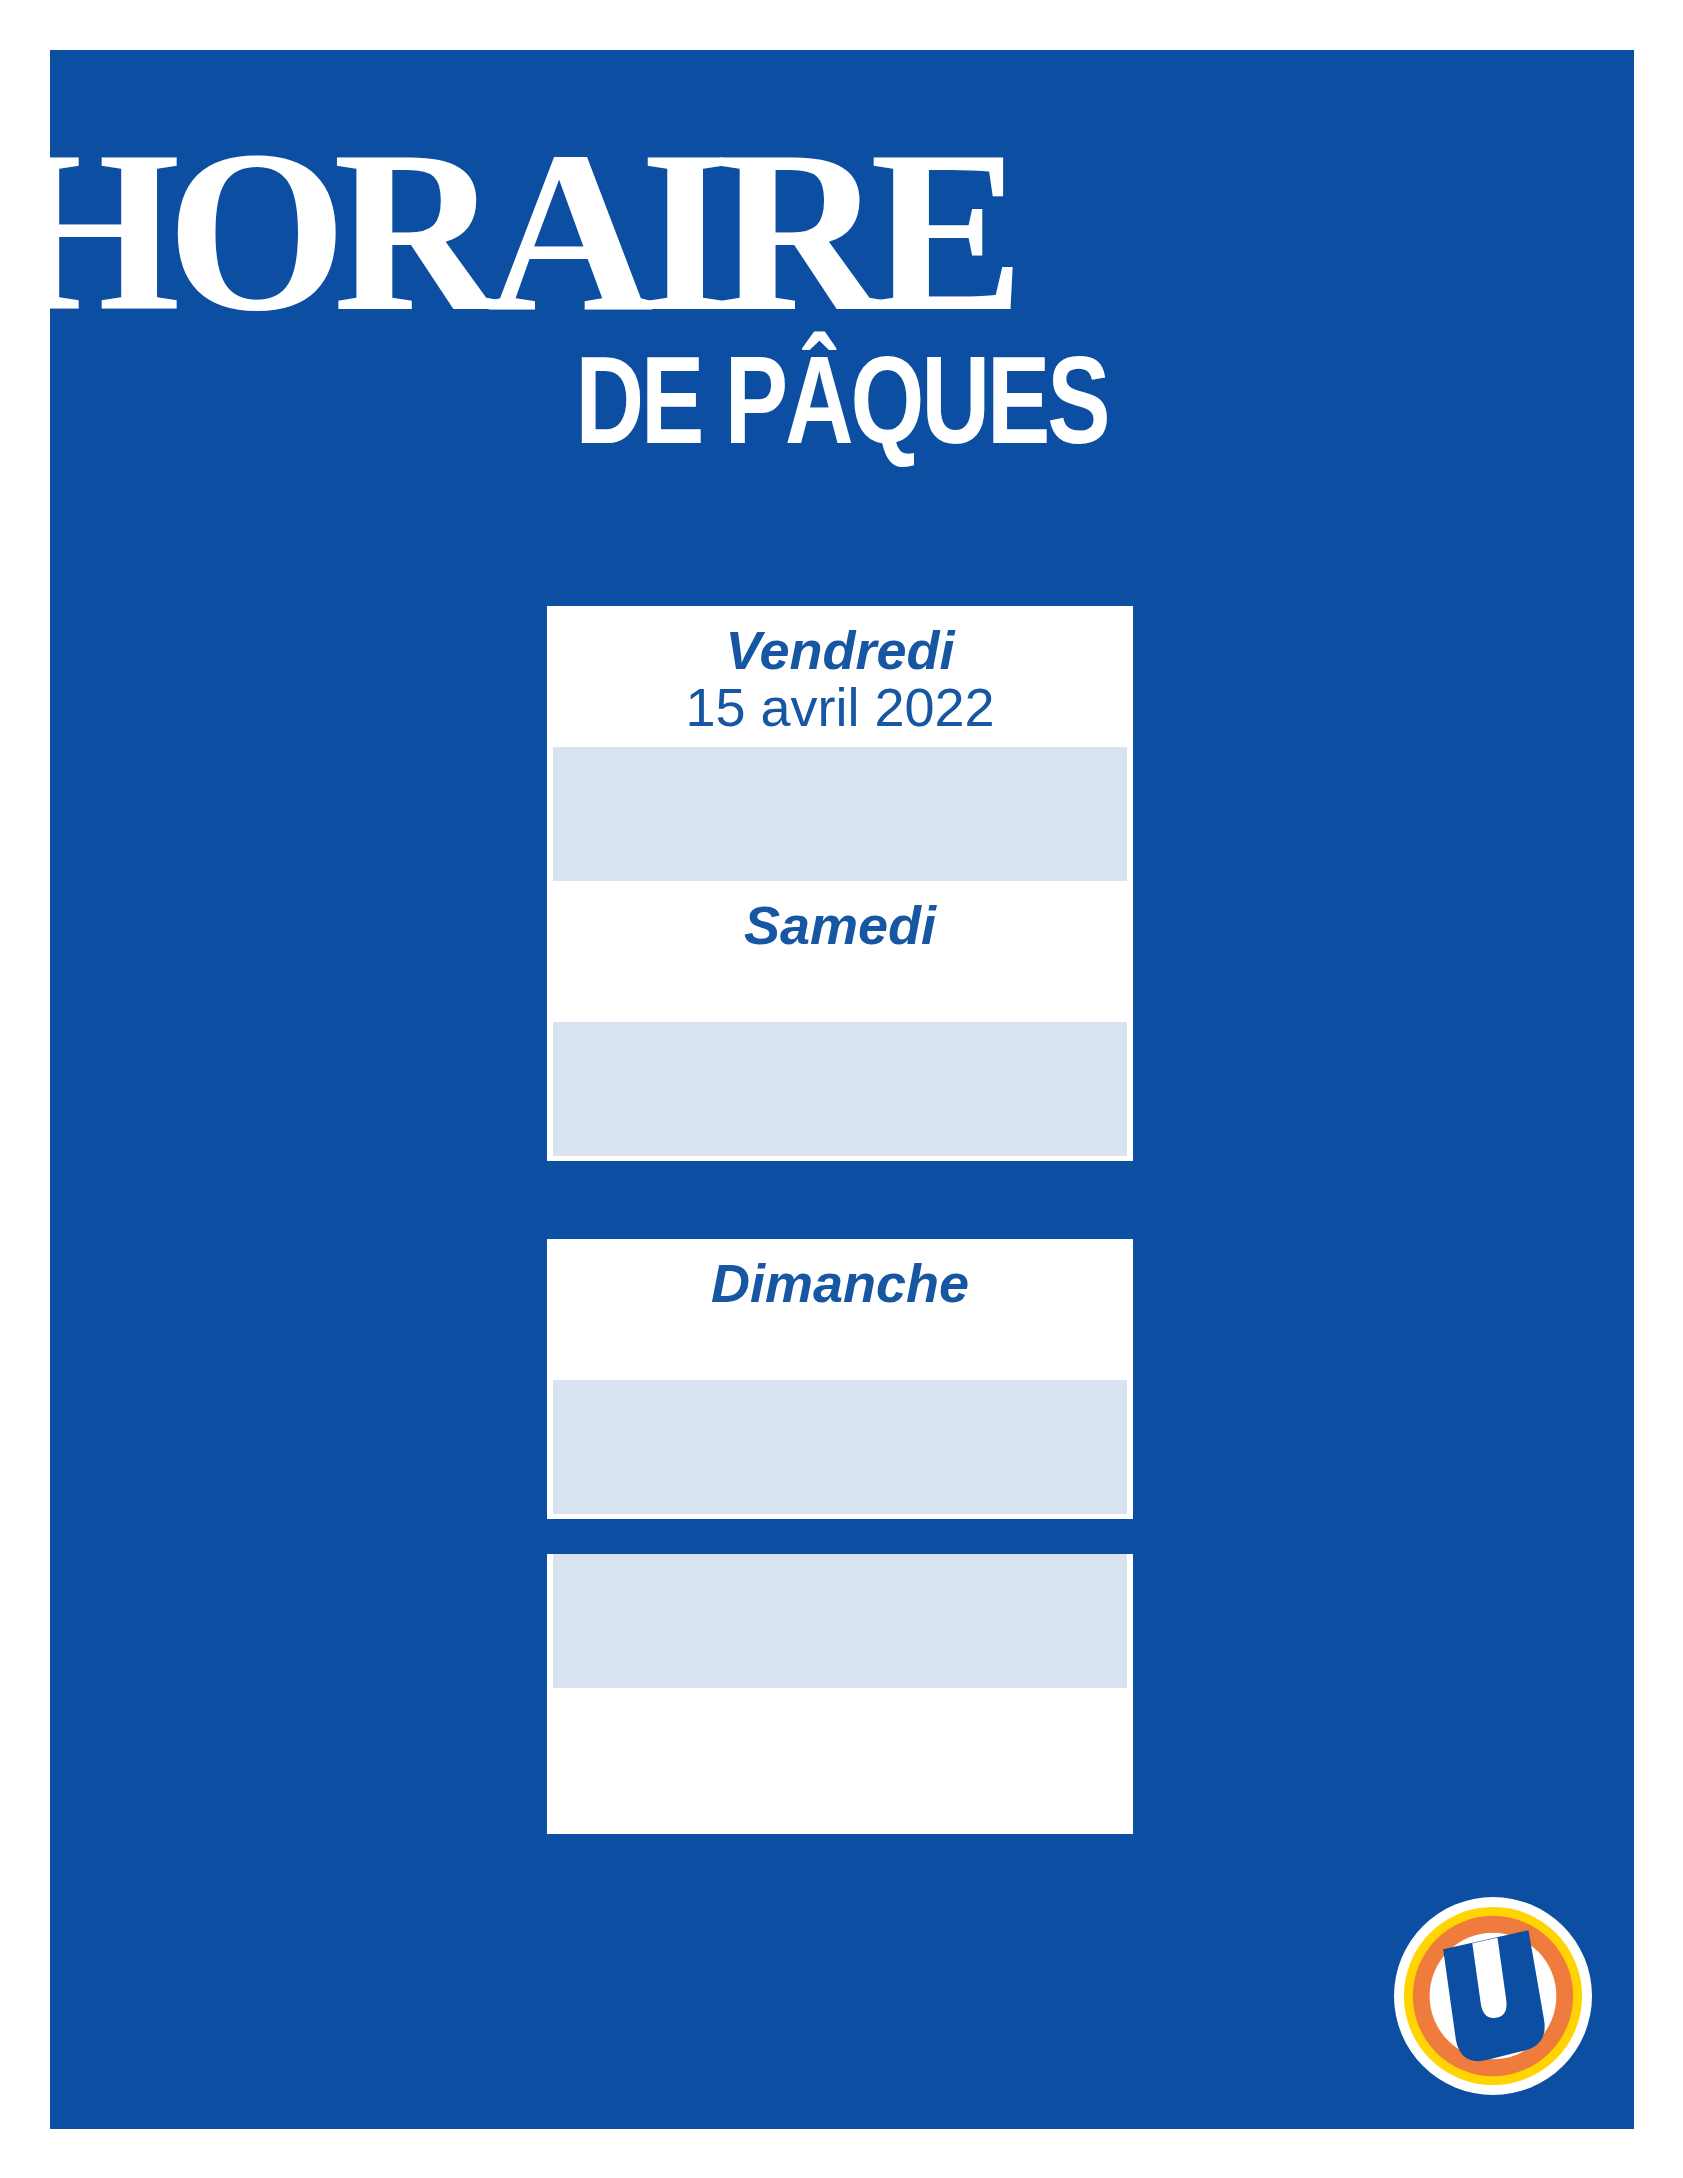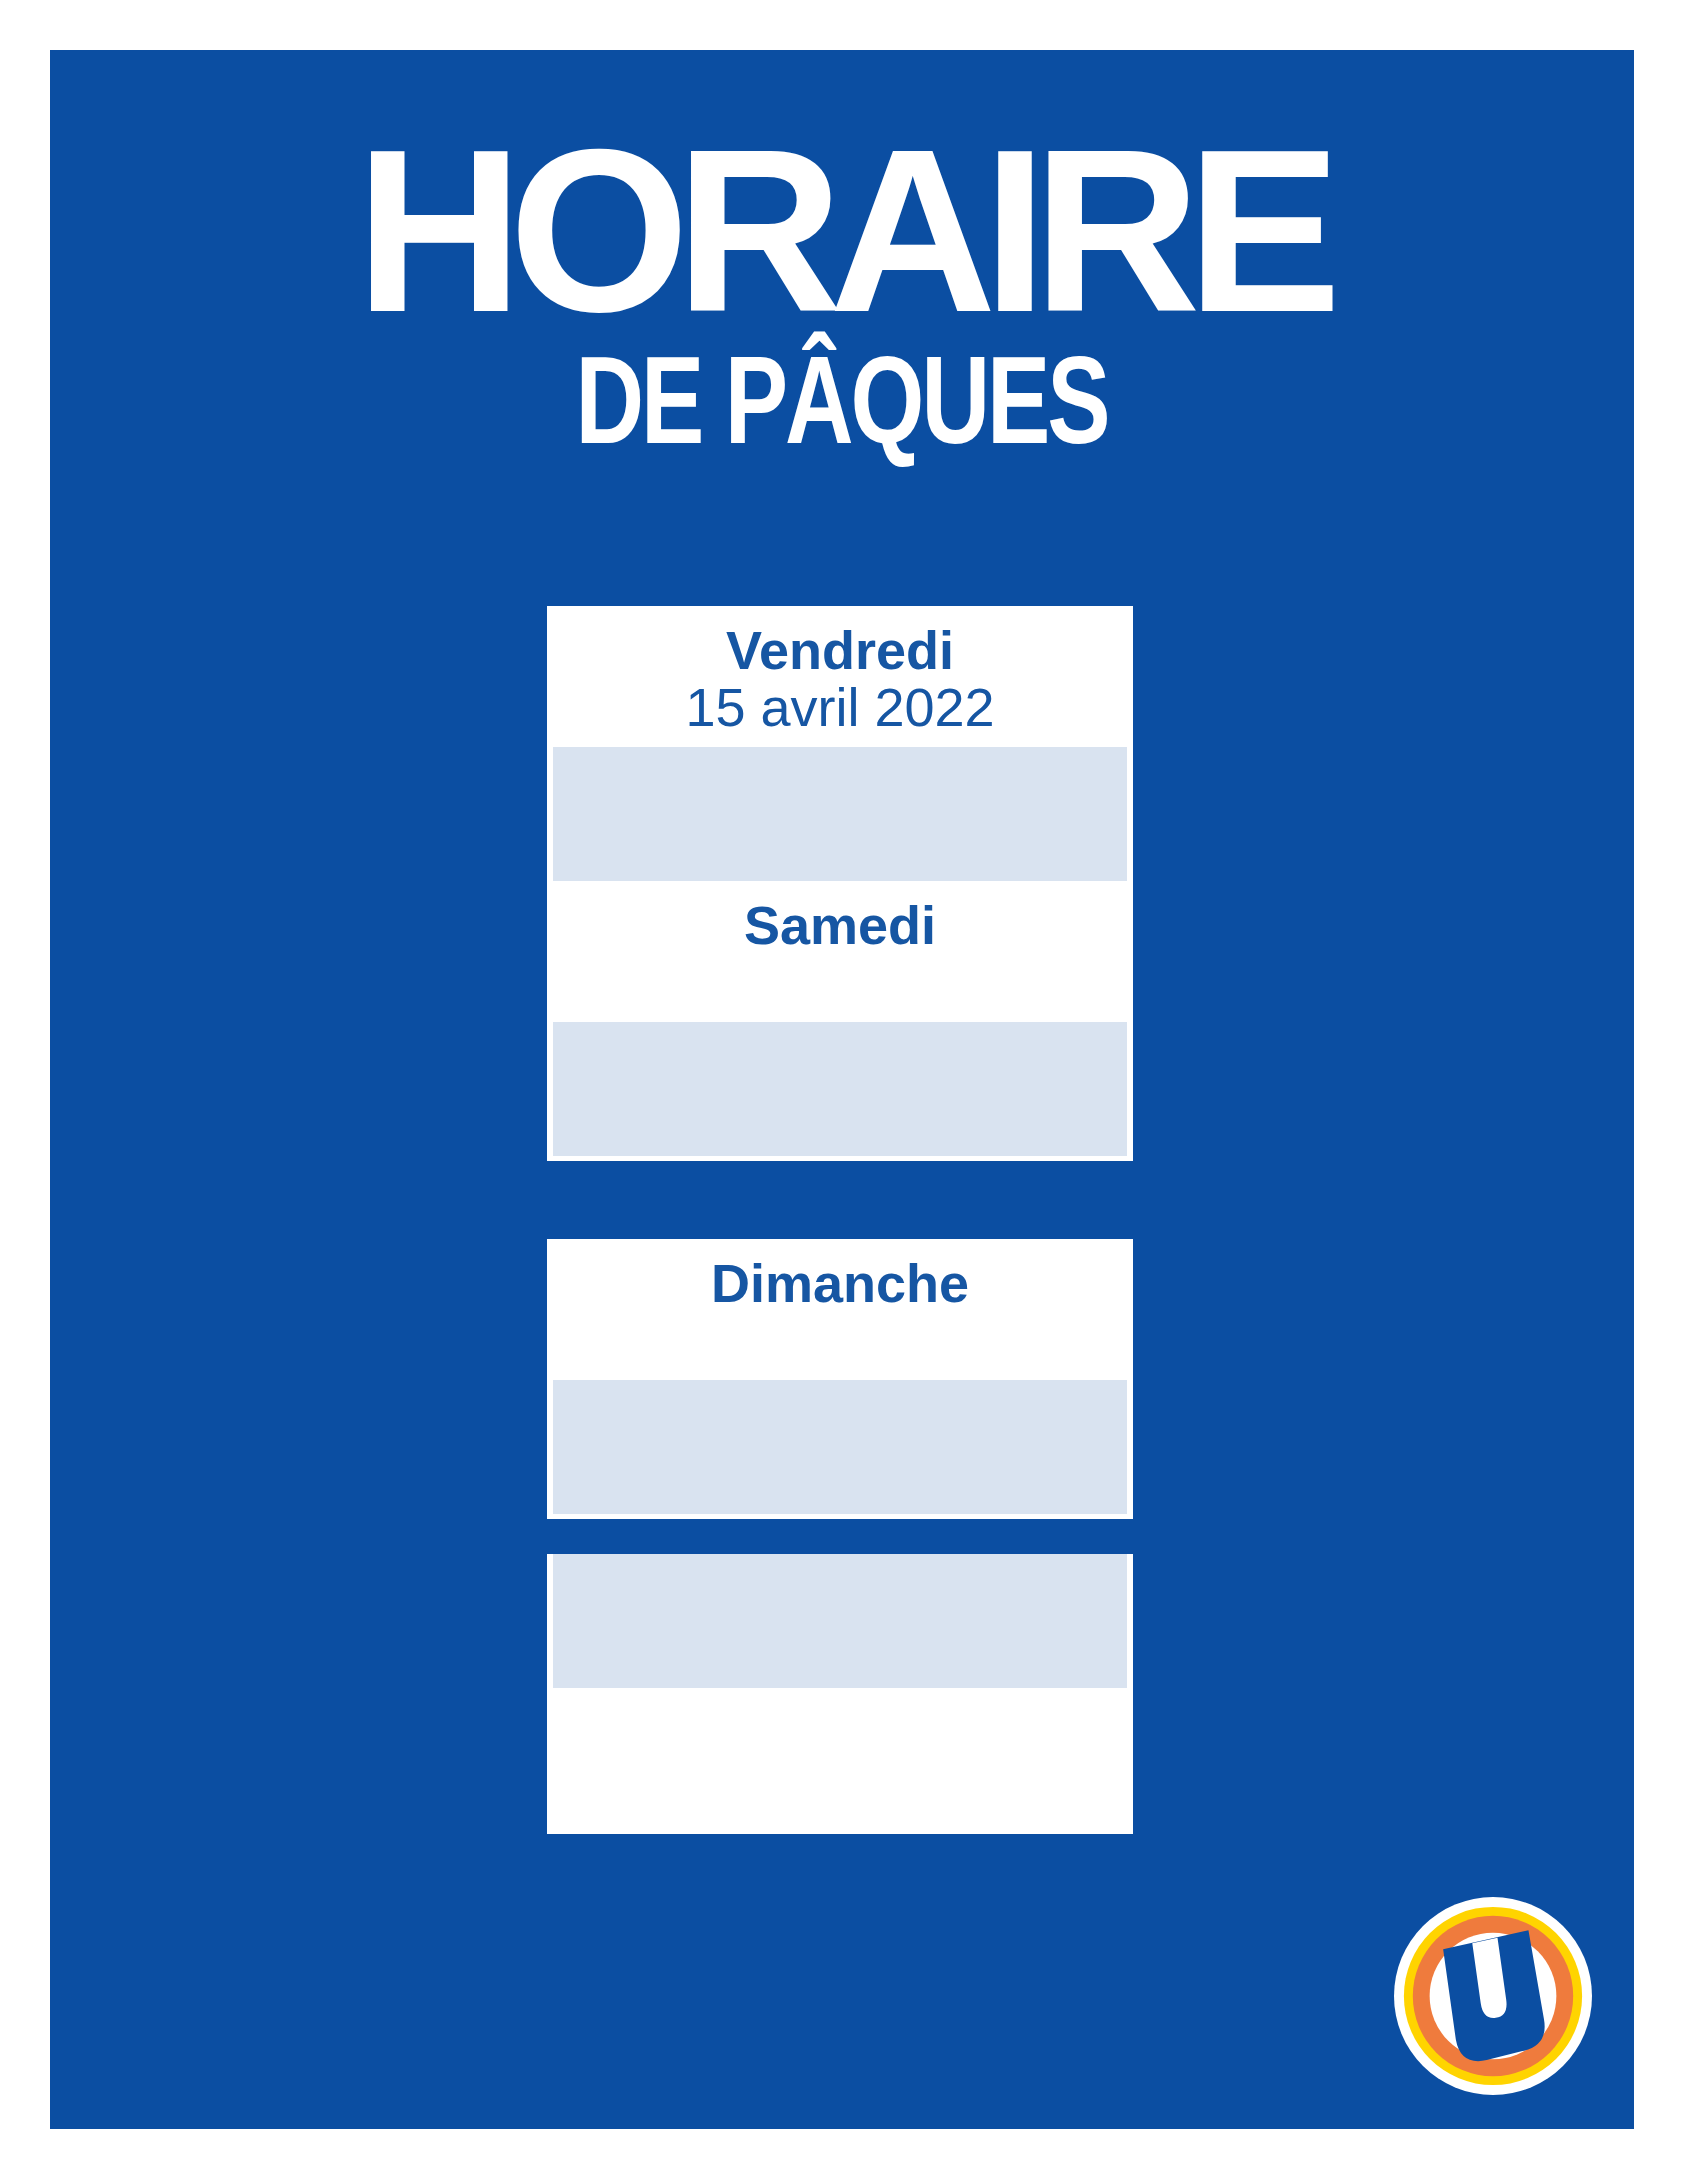--- a/index.html
+++ b/index.html
@@ -5,39 +5,40 @@
   html,body{margin:0;padding:0;}
   body{
     width:1683px;height:2178px;position:relative;background:#ffffff;
     font-family:"Liberation Sans",sans-serif;overflow:hidden;
   }
   .poster-bg{
     position:absolute;left:50px;top:50px;width:1584px;height:2079px;
     background:var(--background-blue,#0B4EA2);
   }
   .title-main{
-    position:absolute;left:0;right:0;top:115px;text-align:center;
-    font-family:Liberation Sans, sans-serif;font-weight:700;
+    position:absolute;left:0;right:0;top:115px;text-align:left;
+    font-family:Liberation Serif, serif;font-weight:700;
     font-size:232px;line-height:232px;letter-spacing:-14px;
     color:var(--white,#ffffff);white-space:nowrap;
   }
   .title-sub{
     position:absolute;left:0;right:0;top:337px;text-align:center;
     font-weight:700;font-size:125px;line-height:125px;letter-spacing:-4px;
     color:var(--white,#ffffff);white-space:nowrap;
     transform:scaleX(.76);transform-origin:center top;
   }
   .card{
     position:absolute;left:547px;width:586px;height:280px;
     background:var(--white,#ffffff);box-sizing:border-box;padding:0 6px 6px;
   }
   .card .hdr{height:141px;text-align:center;}
   .card .day{
     padding-top:16px;font-weight:700;font-size:54px;line-height:57px;
     color:var(--text-blue,#1656A3);
+    font-style:italic;
   }
   .card .date{
     font-size:54px;line-height:57px;color:var(--text-blue,#1656A3);
   }
   .card .panel{height:134px;background:var(--panel-light,#D9E3F0);}
   .card-1{top:606px}.card-2{top:881px}.card-3{top:1239px}.card-4{top:1554px}
   .logo{position:absolute;left:1394px;top:1897px;width:198px;height:198px;}
 </style>
 </head>
 <body>

